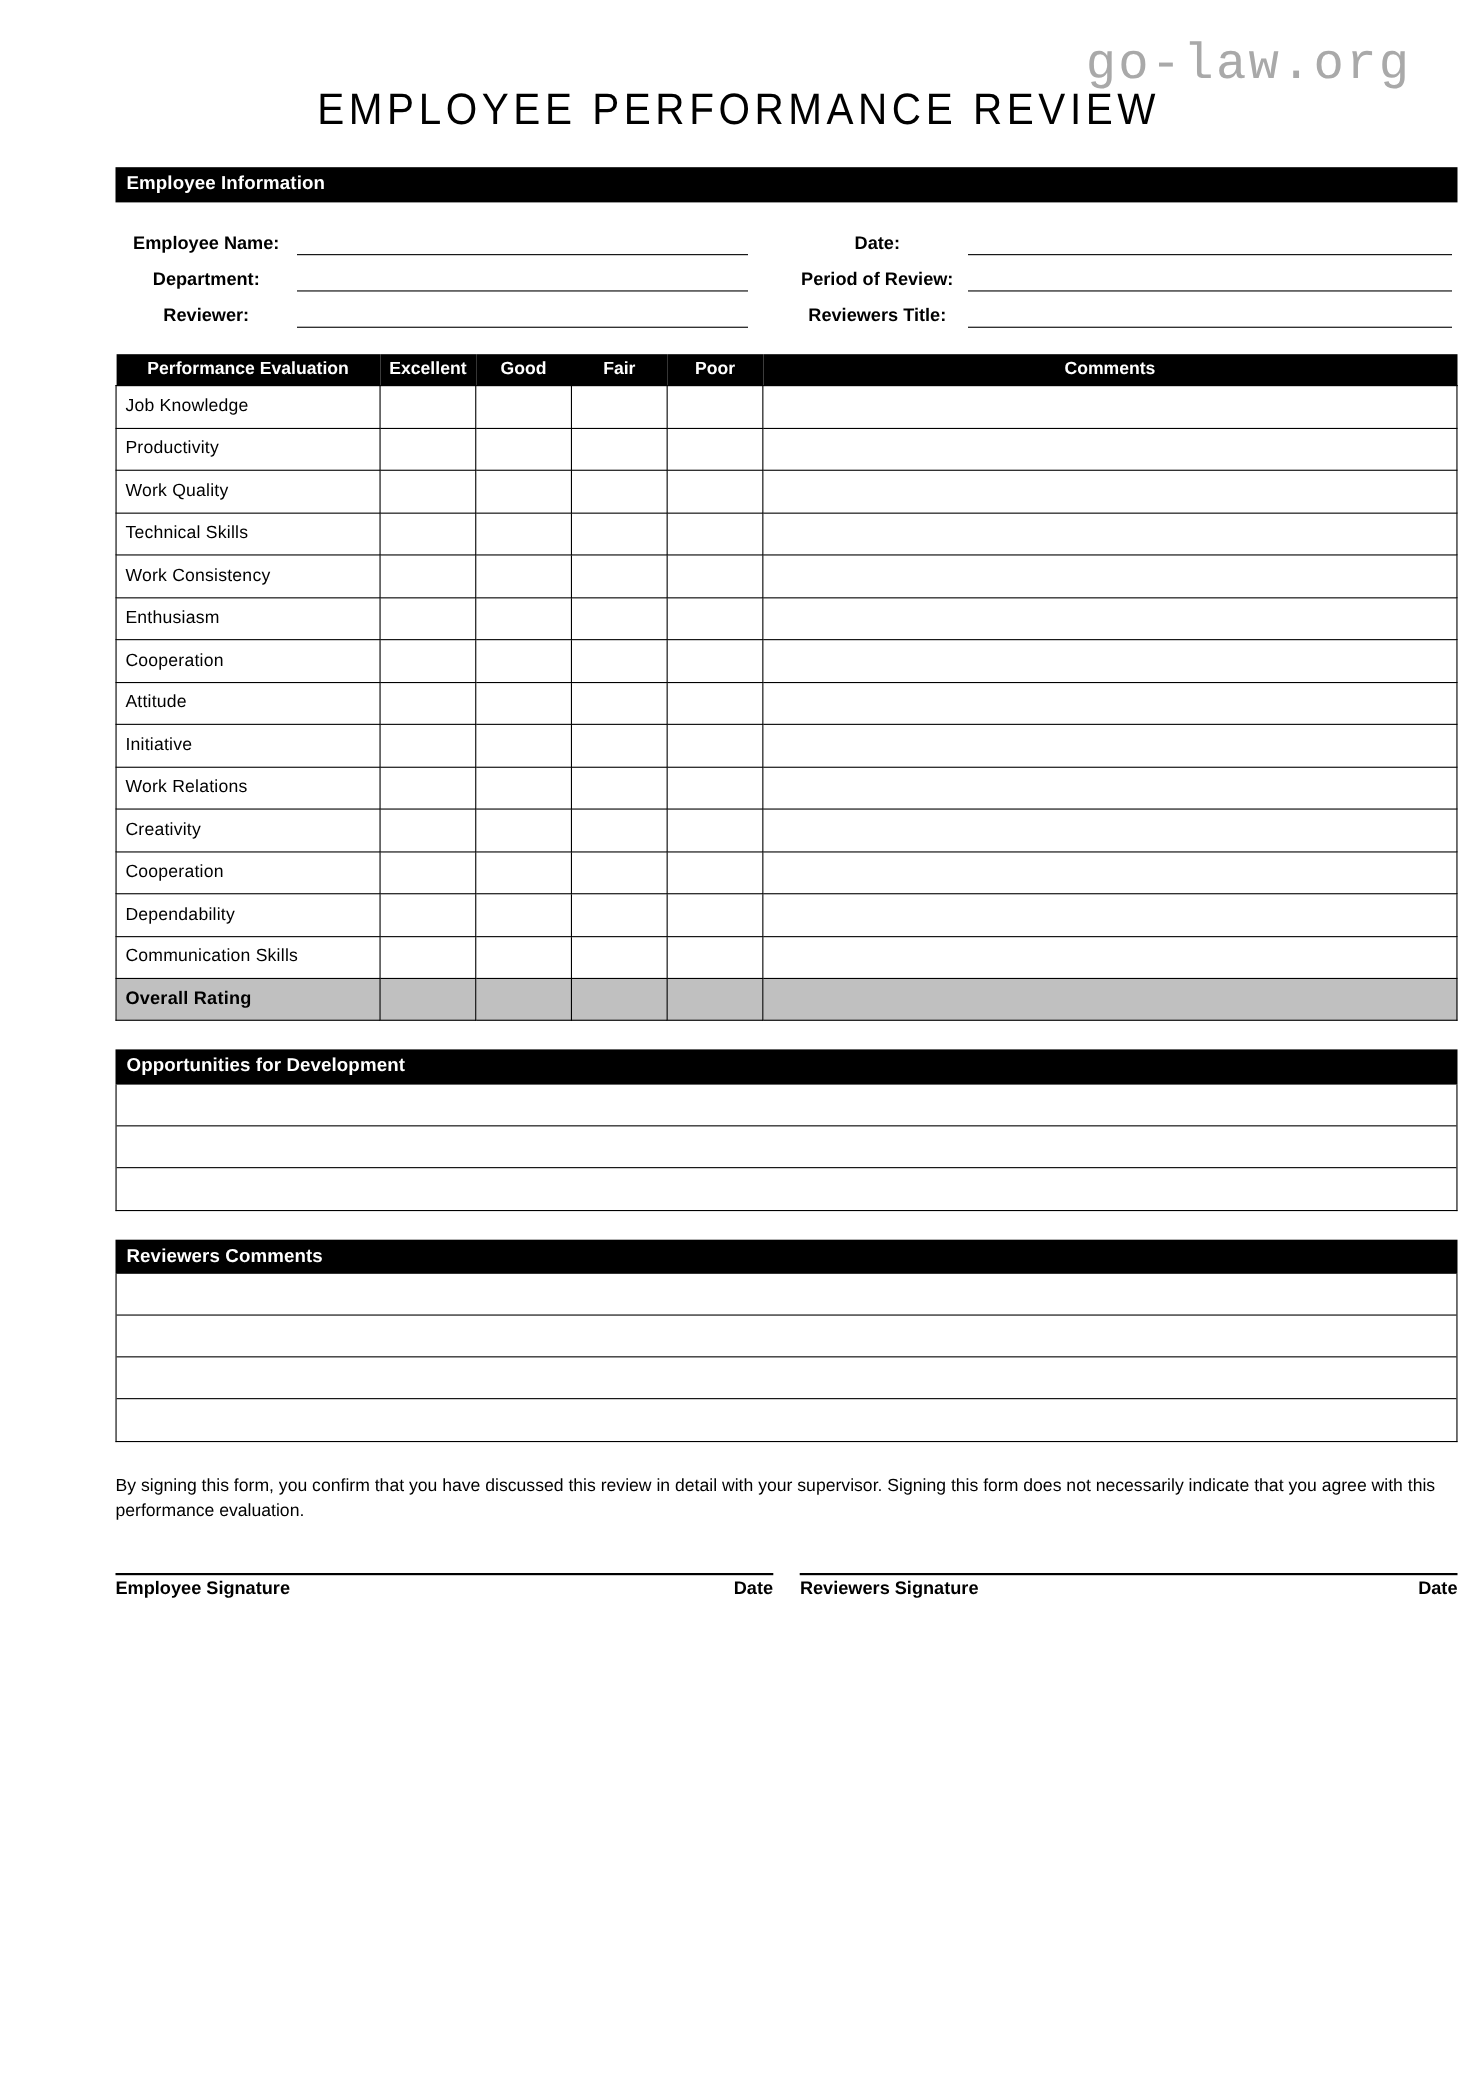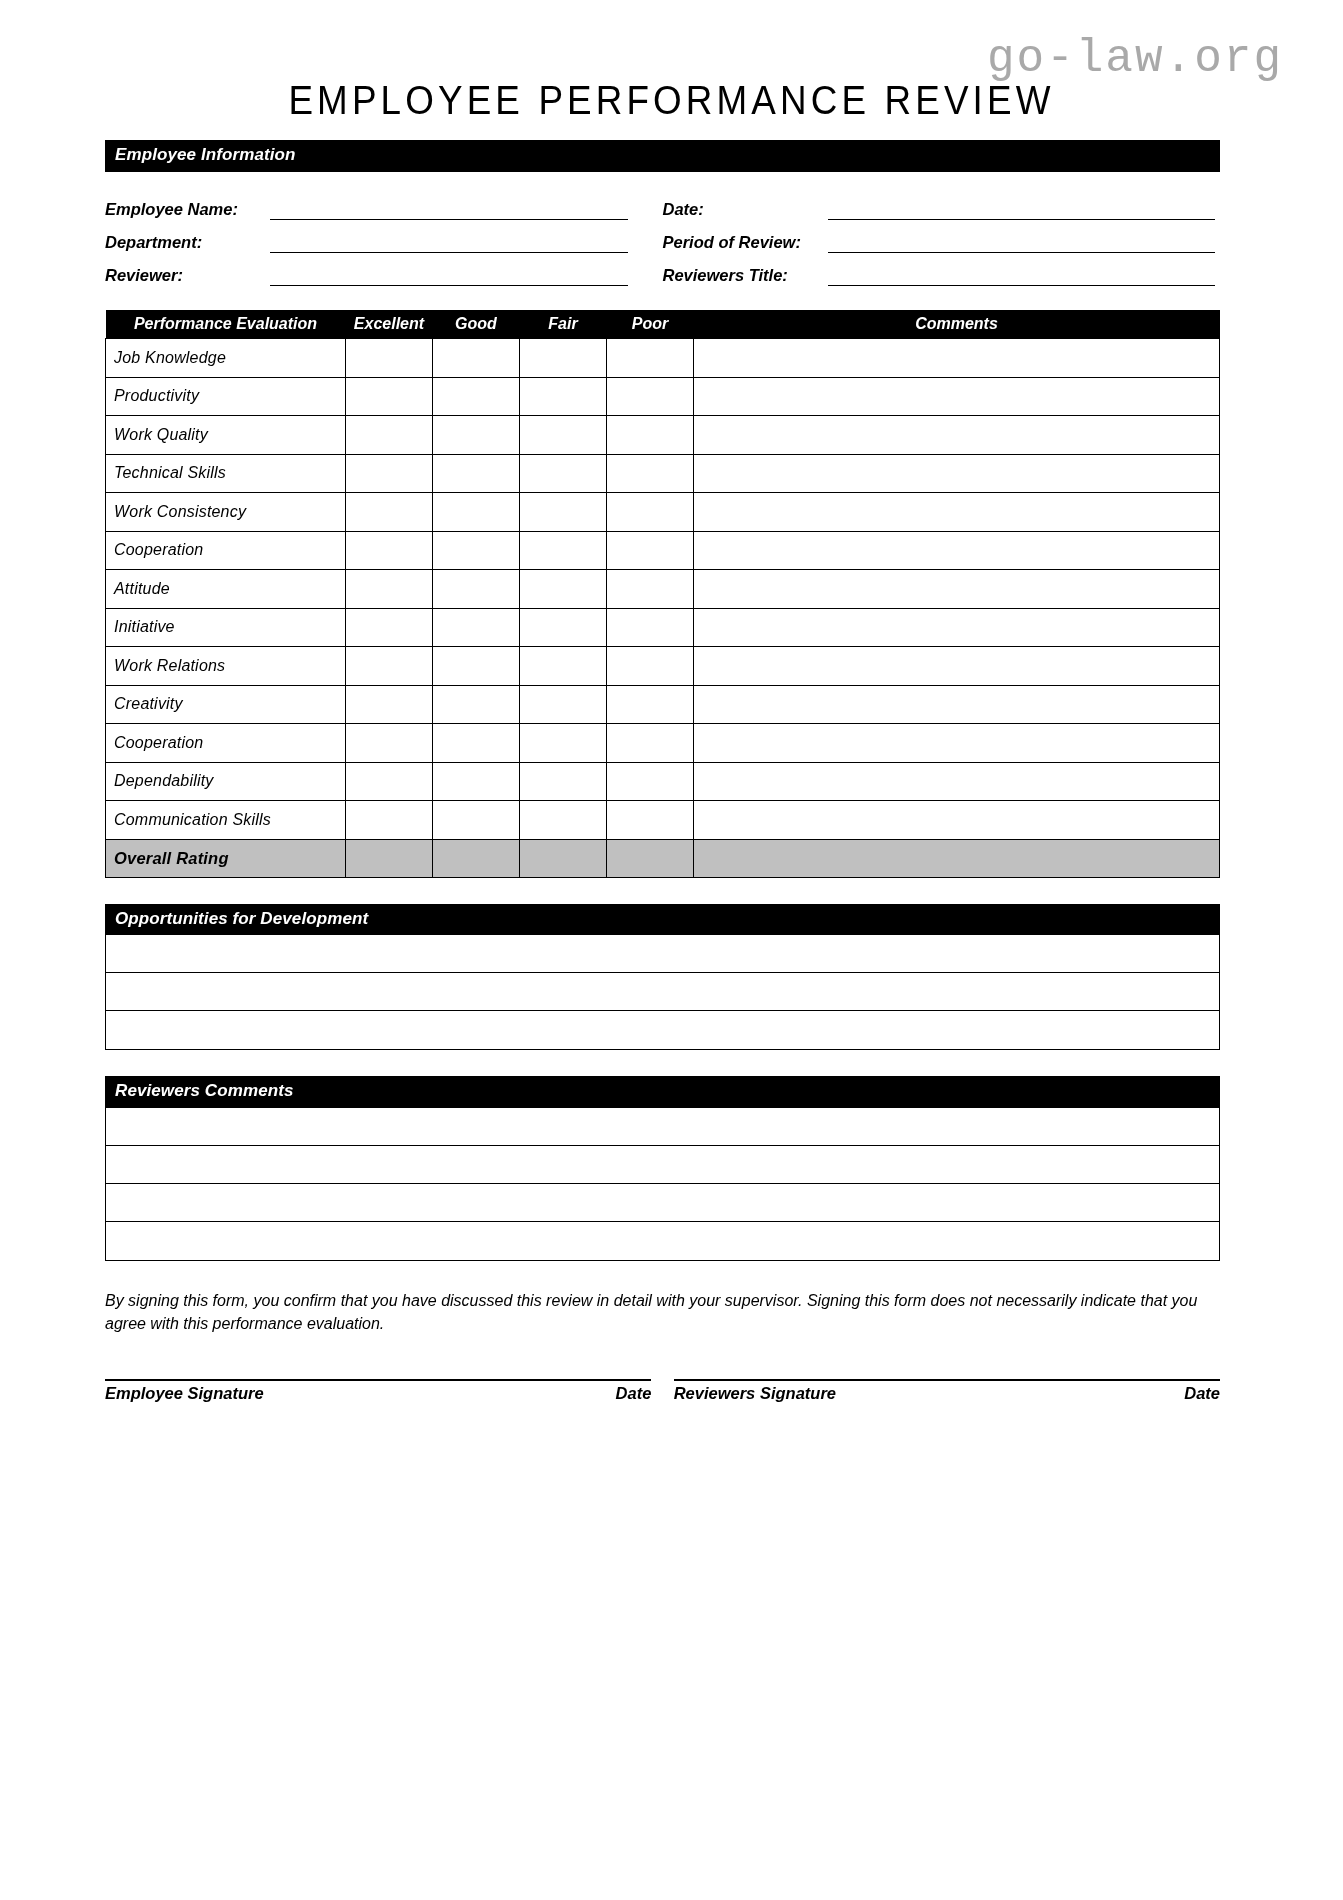--- a/index.html
+++ b/index.html
@@ -50,40 +50,40 @@
     transform: scaleX(0.92);
     transform-origin: center;
     white-space: nowrap;
     color: #000;
   }
 
   
   .content {
     position: absolute;
     left: 105px;
-    top: 140px;
-    width: 1115px;
-    font-style: italic;
+    top: 152px;
+    width: 1220px;
   }
 
   .band {
     background: #000000;
     color: #ffffff;
     font-size: 17px;
     font-weight: bold;
     padding: 5px 0 7px 10px;
     letter-spacing: 0.1px;
     line-height: 1.15;
   }
 
   
   .info-grid {
     display: flex;
     width: 100%;
     margin-top: 15px;
+    text-align: center;
   }
   .info-col { width: 50%; }
   .info-row {
     display: flex;
     align-items: flex-end;
     height: 33px;
     margin-bottom: 0;
   }
   .info-label {
     font-size: 16.5px;
@@ -299,20 +299,28 @@
           </tr>
           <tr>
             <td class="crit">Work Consistency</td>
             <td class="rate"></td>
             <td class="rate"></td>
             <td class="rate"></td>
             <td class="rate"></td>
             <td class="rate"></td>
           </tr>
           <tr>
+            <td class="crit">Enthusiasm</td>
+            <td class="rate"></td>
+            <td class="rate"></td>
+            <td class="rate"></td>
+            <td class="rate"></td>
+            <td class="rate"></td>
+          </tr>
+          <tr>
             <td class="crit">Cooperation</td>
             <td class="rate"></td>
             <td class="rate"></td>
             <td class="rate"></td>
             <td class="rate"></td>
             <td class="rate"></td>
           </tr>
           <tr>
             <td class="crit">Attitude</td>
             <td class="rate"></td>

